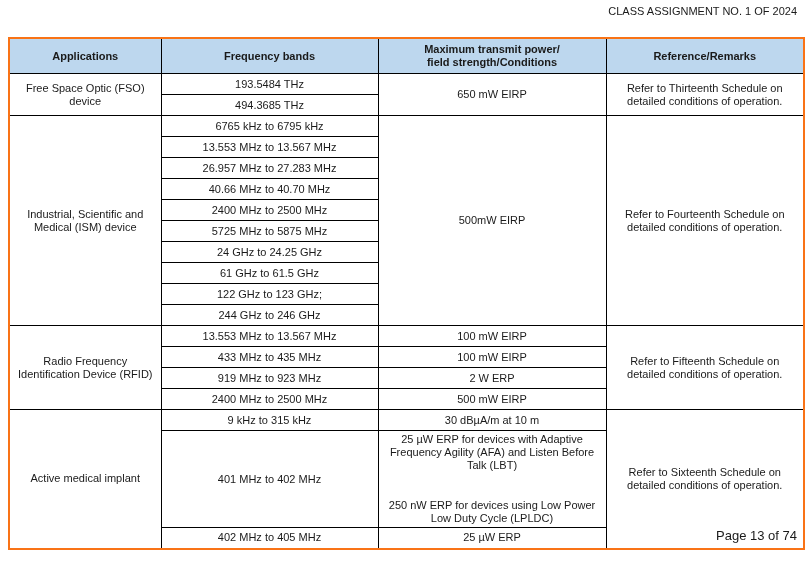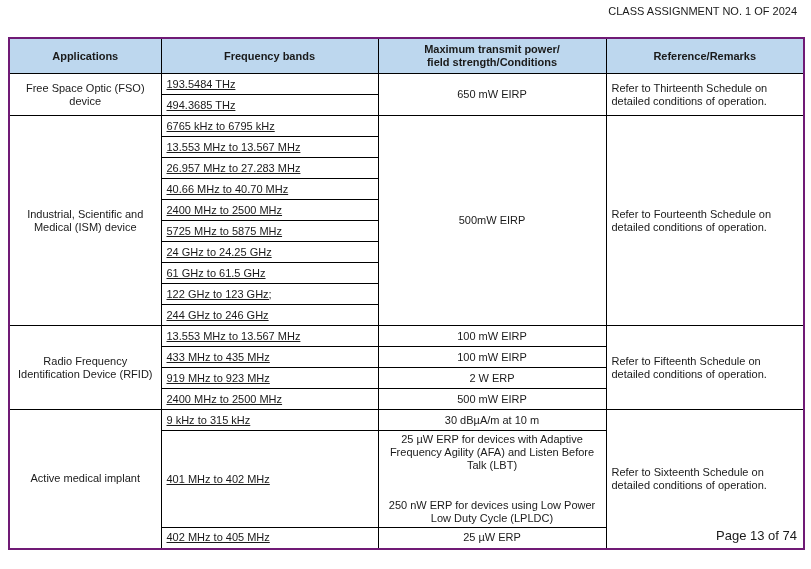--- a/index.html
+++ b/index.html
@@ -10,33 +10,33 @@
   .doc-header{
     position:absolute;top:5px;right:14px;font-size:11px;color:#1a1a1a;white-space:nowrap;
   }
   .doc-footer{
     position:absolute;bottom:7px;right:14px;font-size:13px;color:#1a1a1a;white-space:nowrap;
   }
   table.main{
     position:absolute;left:8px;top:37px;width:795px;
     border-collapse:collapse;table-layout:fixed;
     font-size:11px;line-height:13px;color:#1a1a1a;
-    border:2px solid #701a75;
+    border:2px solid #f97316;
   }
   table.main th, table.main td{border:1px solid #000;}
   table.main th{
     background:#bdd7ee;height:30px;font-weight:bold;text-align:center;
     vertical-align:middle;padding:2px 4px;
   }
   table.main td{padding:2px 5px;vertical-align:middle;}
   tr.r{height:21px;}
-  td.freq{text-align:left;text-decoration:underline;}
+  td.freq{text-align:center;}
   td.app{text-align:center;}
   td.power{text-align:center;padding:4px 6px;}
-  td.remarks{text-align:left;padding:2px 7px;}
+  td.remarks{text-align:center;padding:2px 7px;}
   .power-par + .power-par{margin-top:27px;}
 </style>
 </head>
 <body>
 
 <div class="page">
 
   <div class="doc-header">CLASS ASSIGNMENT NO. 1 OF 2024</div>
 
   <table class="main">

